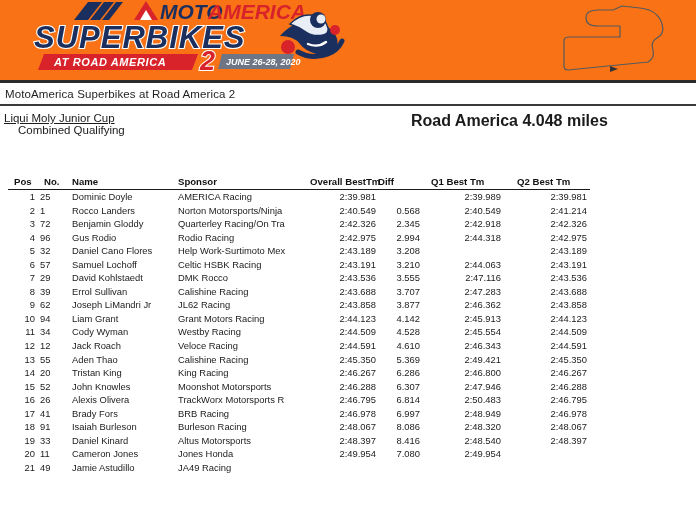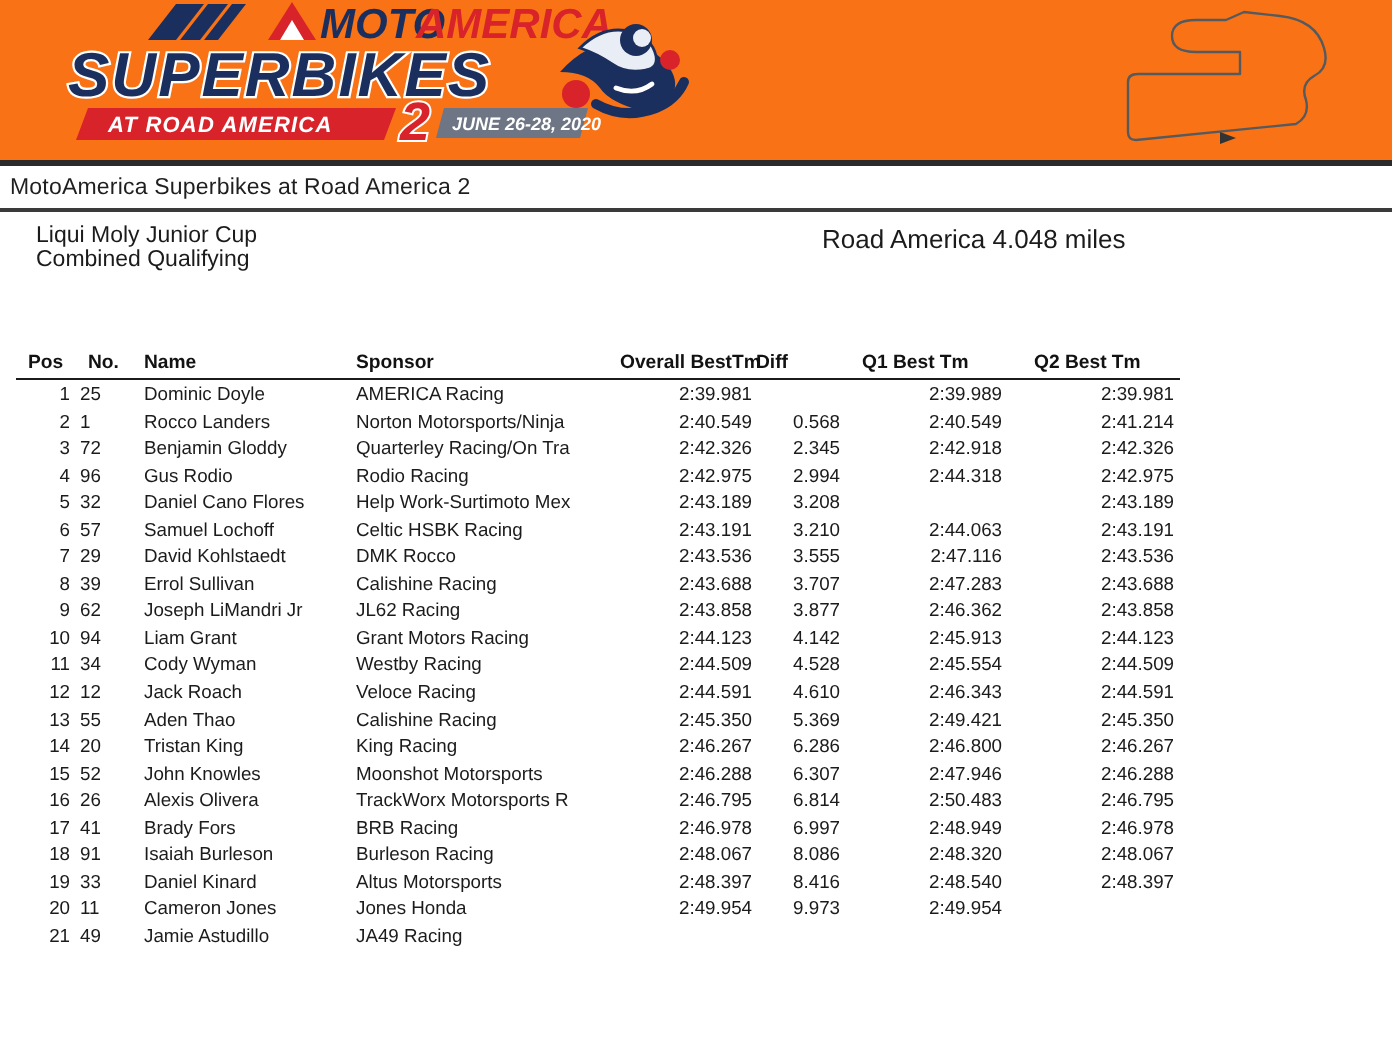--- a/index.html
+++ b/index.html
@@ -72,31 +72,33 @@
     height: 2px;
     background: #3a3a3a;
   }
   #subtitle-row {
     position: relative;
     height: 19px;
     margin-top: 6px;
   }
   #class-name {
     position: absolute;
-    left: 18px;
+    left: 4px;
     top: 0;
     font-size: 11.5px;
     white-space: nowrap;
+    text-decoration: underline;
   }
   #circuit-info {
     position: absolute;
     left: 411px;
     top: 0;
-    font-size: 13px;
-    white-space: nowrap;
+    font-size: 16px;
+    white-space: nowrap;
+    font-weight: bold;
   }
   #session-name {
     position: absolute;
     left: 18px;
     top: 36px;
     font-size: 11.5px;
     white-space: nowrap;
   }
 
   
@@ -423,21 +425,21 @@
           <td class="c-diff">8.416</td>
           <td class="c-q1">2:48.540</td>
           <td class="c-q2">2:48.397</td>
         </tr>
         <tr>
           <td class="c-pos">20</td>
           <td class="c-no">11</td>
           <td class="c-name">Cameron Jones</td>
           <td class="c-spon">Jones Honda</td>
           <td class="c-best">2:49.954</td>
-          <td class="c-diff">9.973</td>
+          <td class="c-diff">7.080</td>
           <td class="c-q1">2:49.954</td>
           <td class="c-q2"></td>
         </tr>
         <tr>
           <td class="c-pos">21</td>
           <td class="c-no">49</td>
           <td class="c-name">Jamie Astudillo</td>
           <td class="c-spon">JA49 Racing</td>
           <td class="c-best"></td>
           <td class="c-diff"></td>

